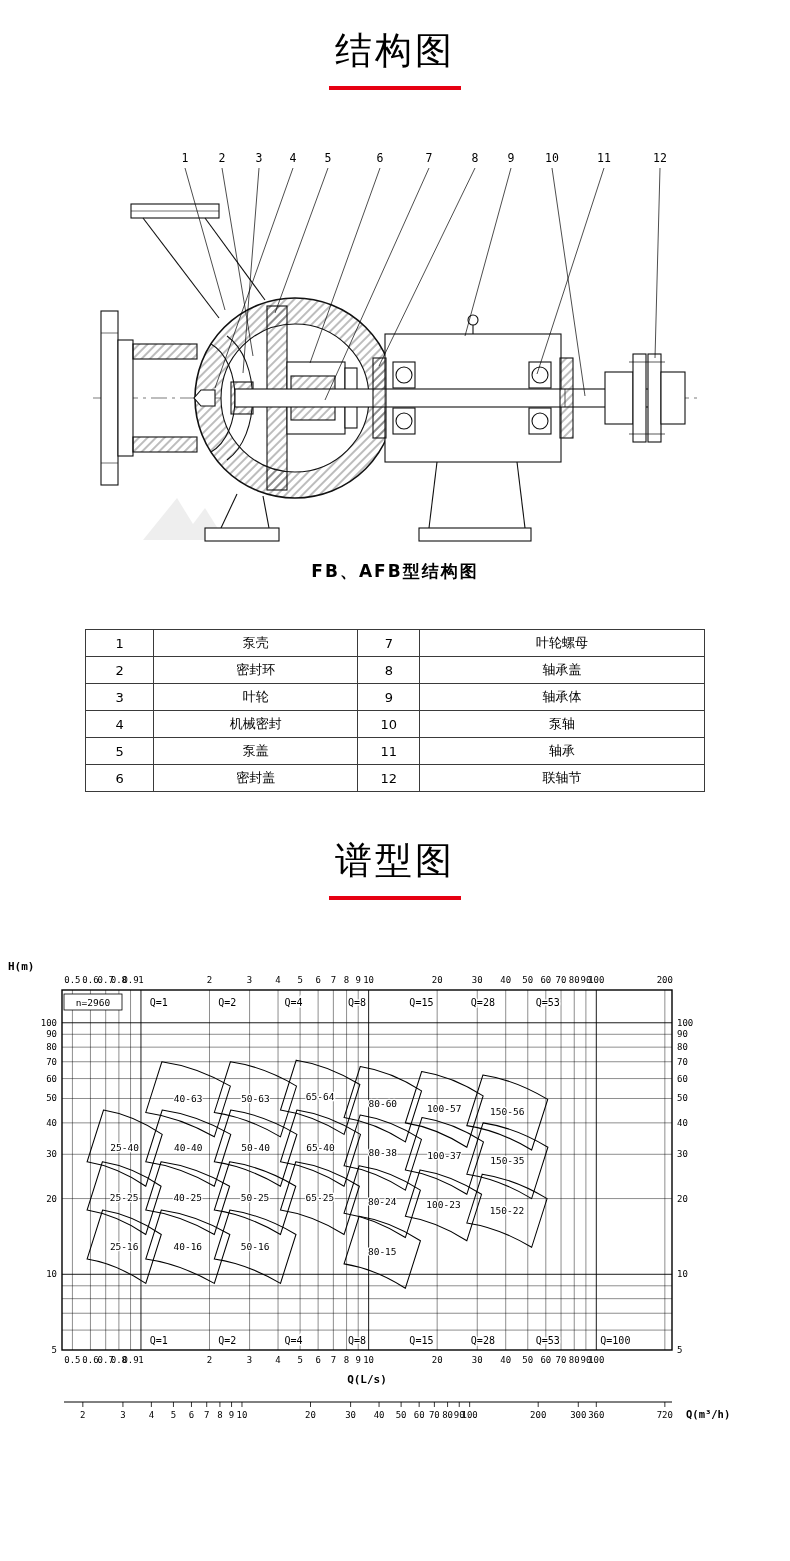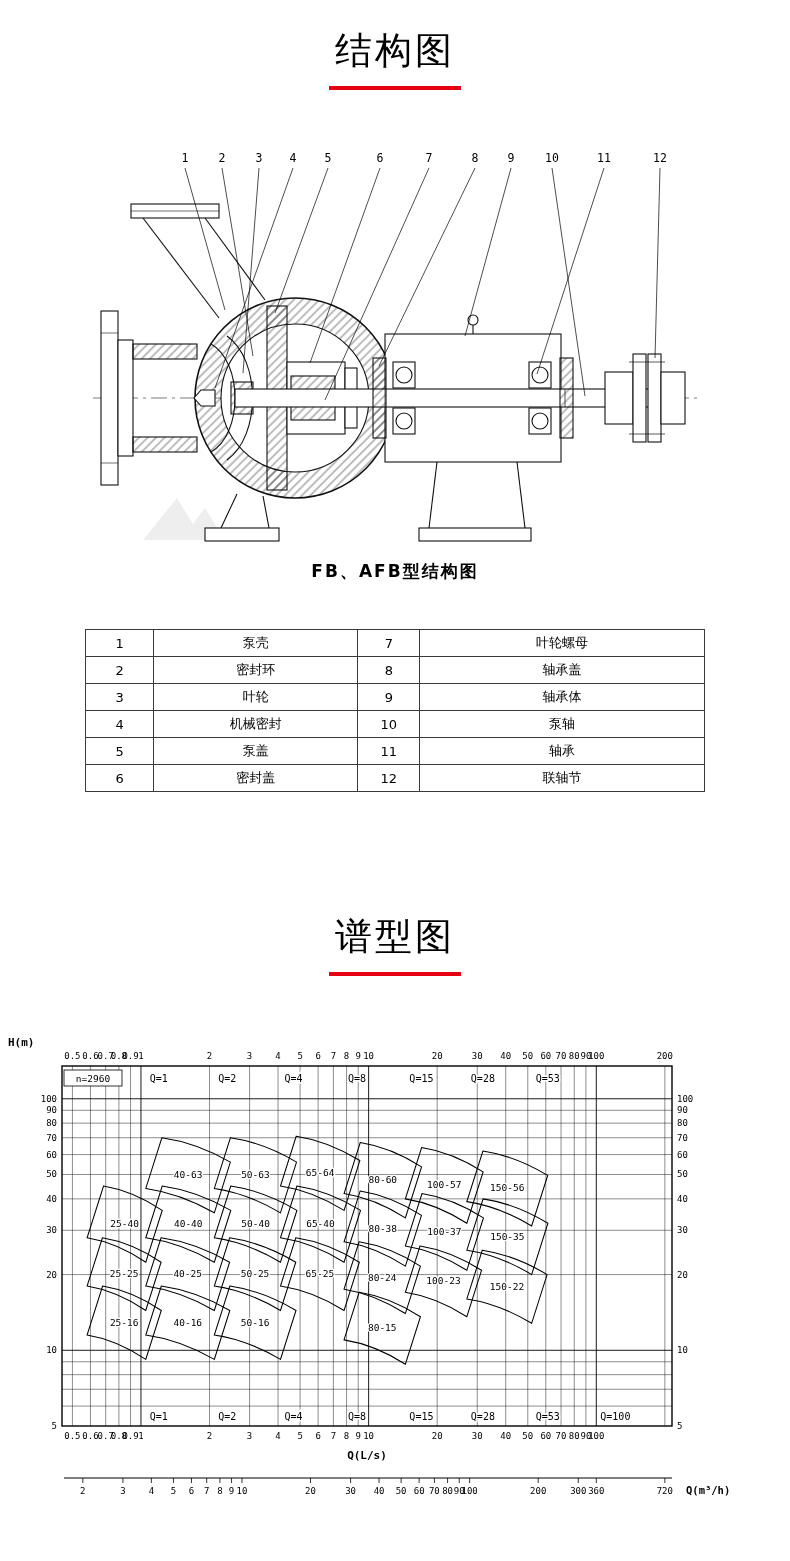--- a/index.html
+++ b/index.html
@@ -20,21 +20,21 @@
   }
   .parts-table {
     width:620px; margin:46px auto 0; border-collapse:collapse;
     font-size:13px;
   }
   .parts-table td {
     border:1px solid #3a3a3a; text-align:center; padding:4px 6px; height:24px;
   }
   .col-no-l { width:11%; } .col-name-l { width:33%; }
   .col-no-r { width:10%; } .col-name-r { width:46%; }
-  .spectrum-title { margin-top:120px; }
+  .spectrum-title { margin-top:44px; }
   #spectrum-svg { display:block; margin:52px auto 0; }
   #structure-svg { display:block; margin:0 auto; }
   svg text { user-select:none; }
 </style>
 </head>
 <body>
 
 <div class="page">
 
   <h1 class="section-title">结构图</h1>

